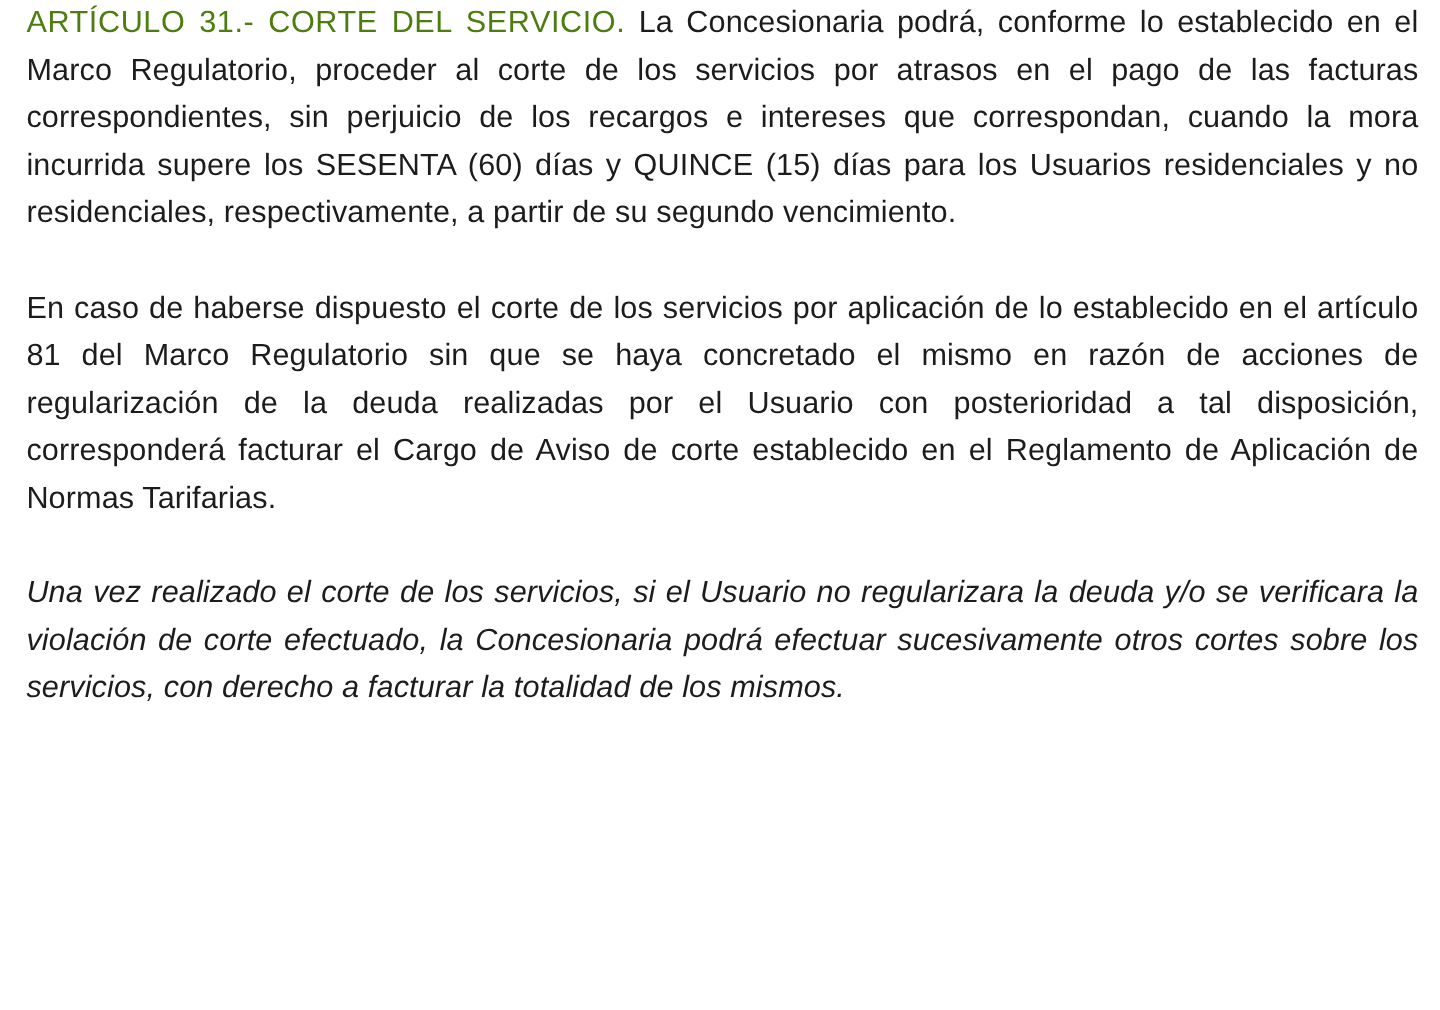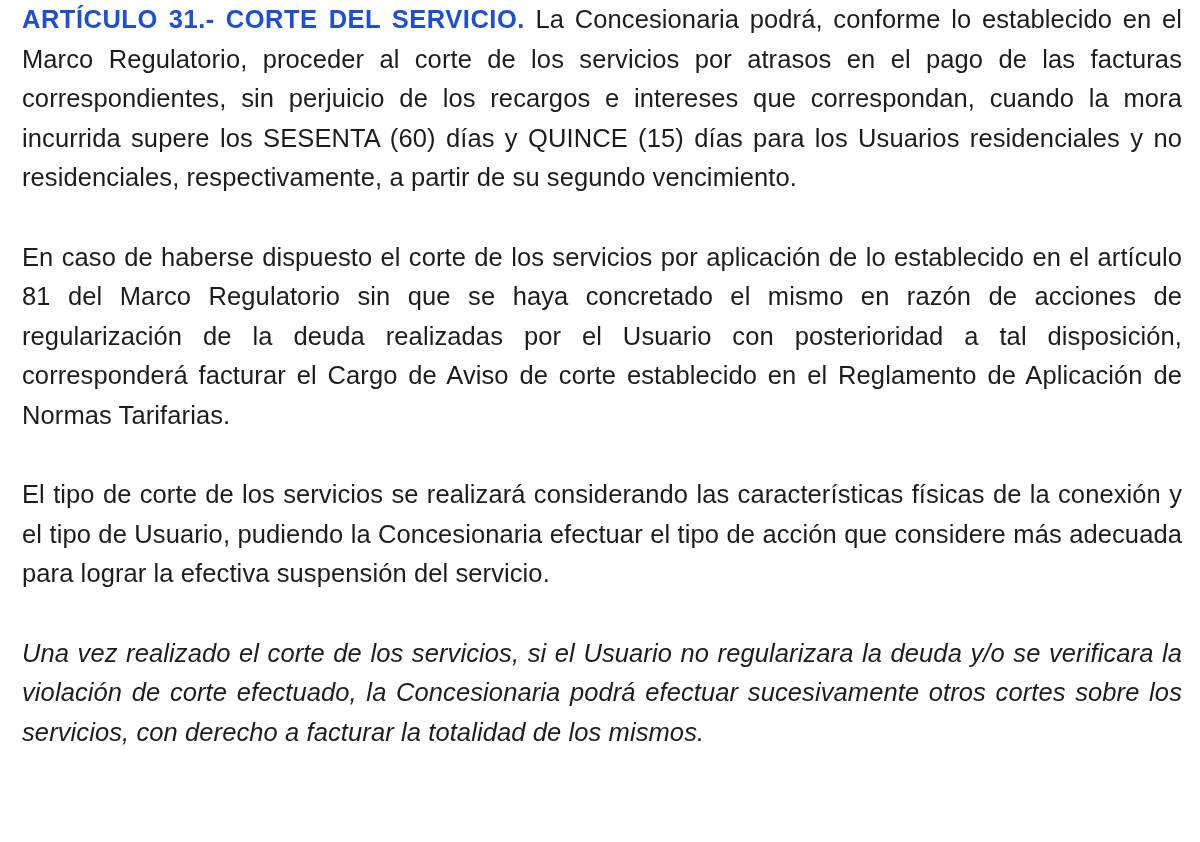--- a/index.html
+++ b/index.html
@@ -24,26 +24,25 @@
     color: #1c1c1c;
     text-align: justify;
     letter-spacing: 0.1px;
   }
   .para {
     margin: 0 0 39.6px 0;
     padding: 0;
   }
   .para:last-child { margin-bottom: 0; font-style: italic; }
   .heading {
-    font-weight: bold;
-    color: #1d4ed8;
+    font-weight: normal;
+    color: #4d7c0f;
     letter-spacing: 0.5px;
   }
 </style>
 </head>
 <body>
 
 <div class="doc">
   <p class="para"><span class="heading">ARTÍCULO 31.- CORTE DEL SERVICIO.</span><span> La Concesionaria podrá, conforme lo establecido en el Marco Regulatorio, proceder al corte de los servicios por atrasos en el pago de las facturas correspondientes, sin perjuicio de los recargos e intereses que correspondan, cuando la mora incurrida supere los SESENTA (60) días y QUINCE (15) días para los Usuarios residenciales y no residenciales, respectivamente, a partir de su segundo vencimiento.</span></p>
   <p class="para">En caso de haberse dispuesto el corte de los servicios por aplicación de lo establecido en el artículo 81 del Marco Regulatorio sin que se haya concretado el mismo en razón de acciones de regularización de la deuda realizadas por el Usuario con posterioridad a tal disposición, corresponderá facturar el Cargo de Aviso de corte establecido en el Reglamento de Aplicación de Normas Tarifarias.</p>
-  <p class="para">El tipo de corte de los servicios se realizará considerando las características físicas de la conexión y el tipo de Usuario, pudiendo la Concesionaria efectuar el tipo de acción que considere más adecuada para lograr la efectiva suspensión del servicio.</p>
   <p class="para">Una vez realizado el corte de los servicios, si el Usuario no regularizara la deuda y/o se verificara la violación de corte efectuado, la Concesionaria podrá efectuar sucesivamente otros cortes sobre los servicios, con derecho a facturar la totalidad de los mismos.</p>
 </div>
 
 </body></html>

